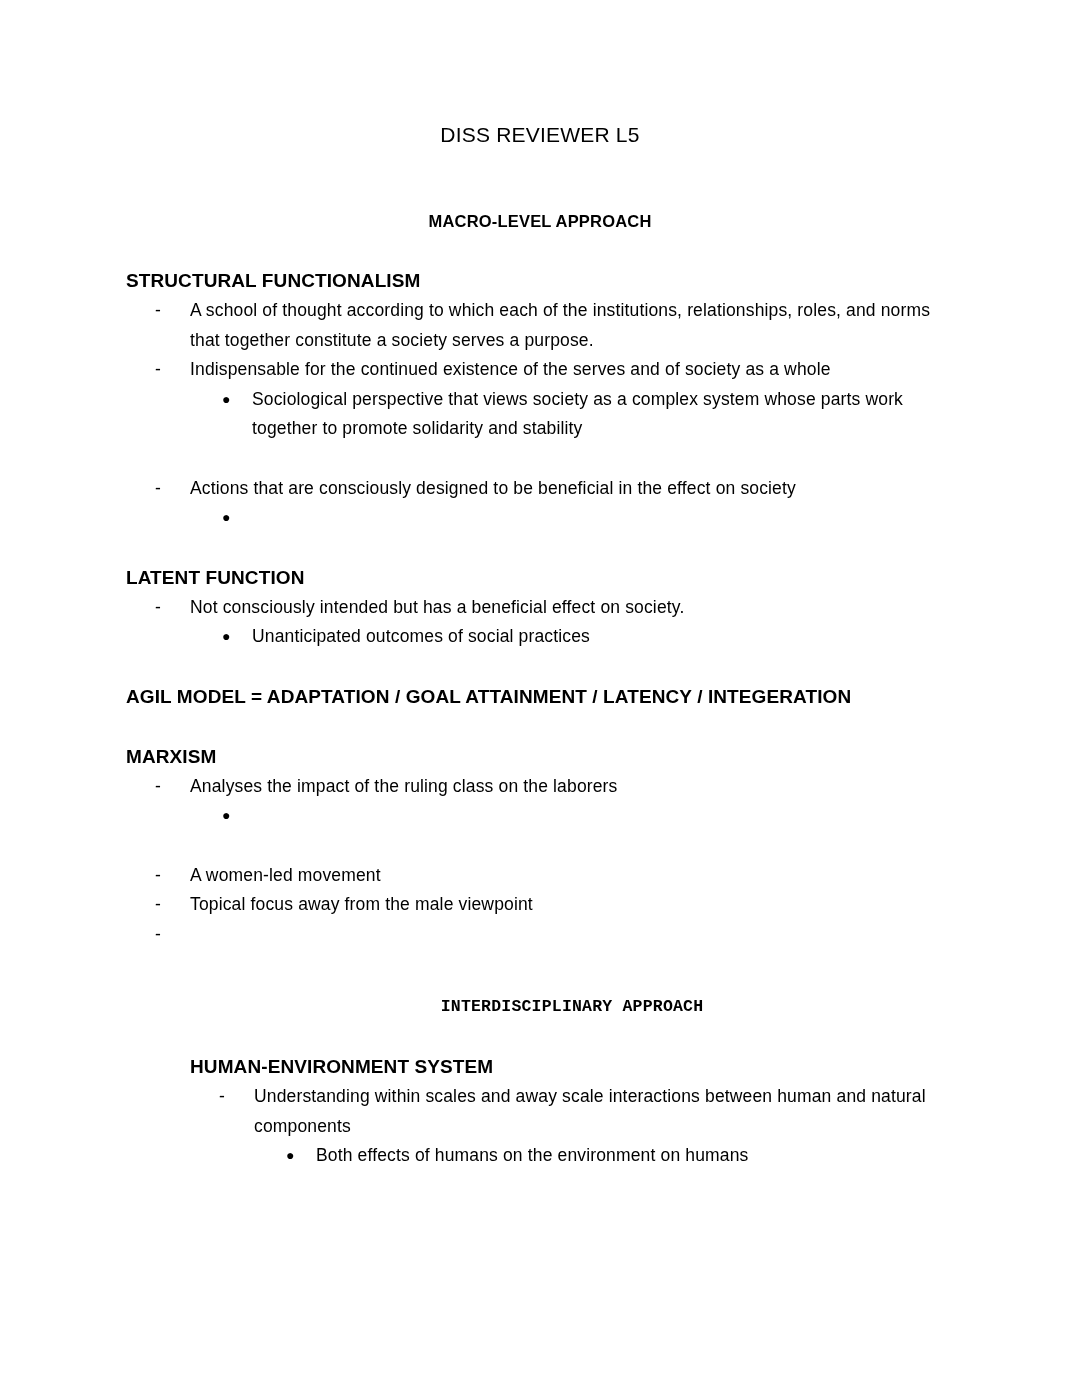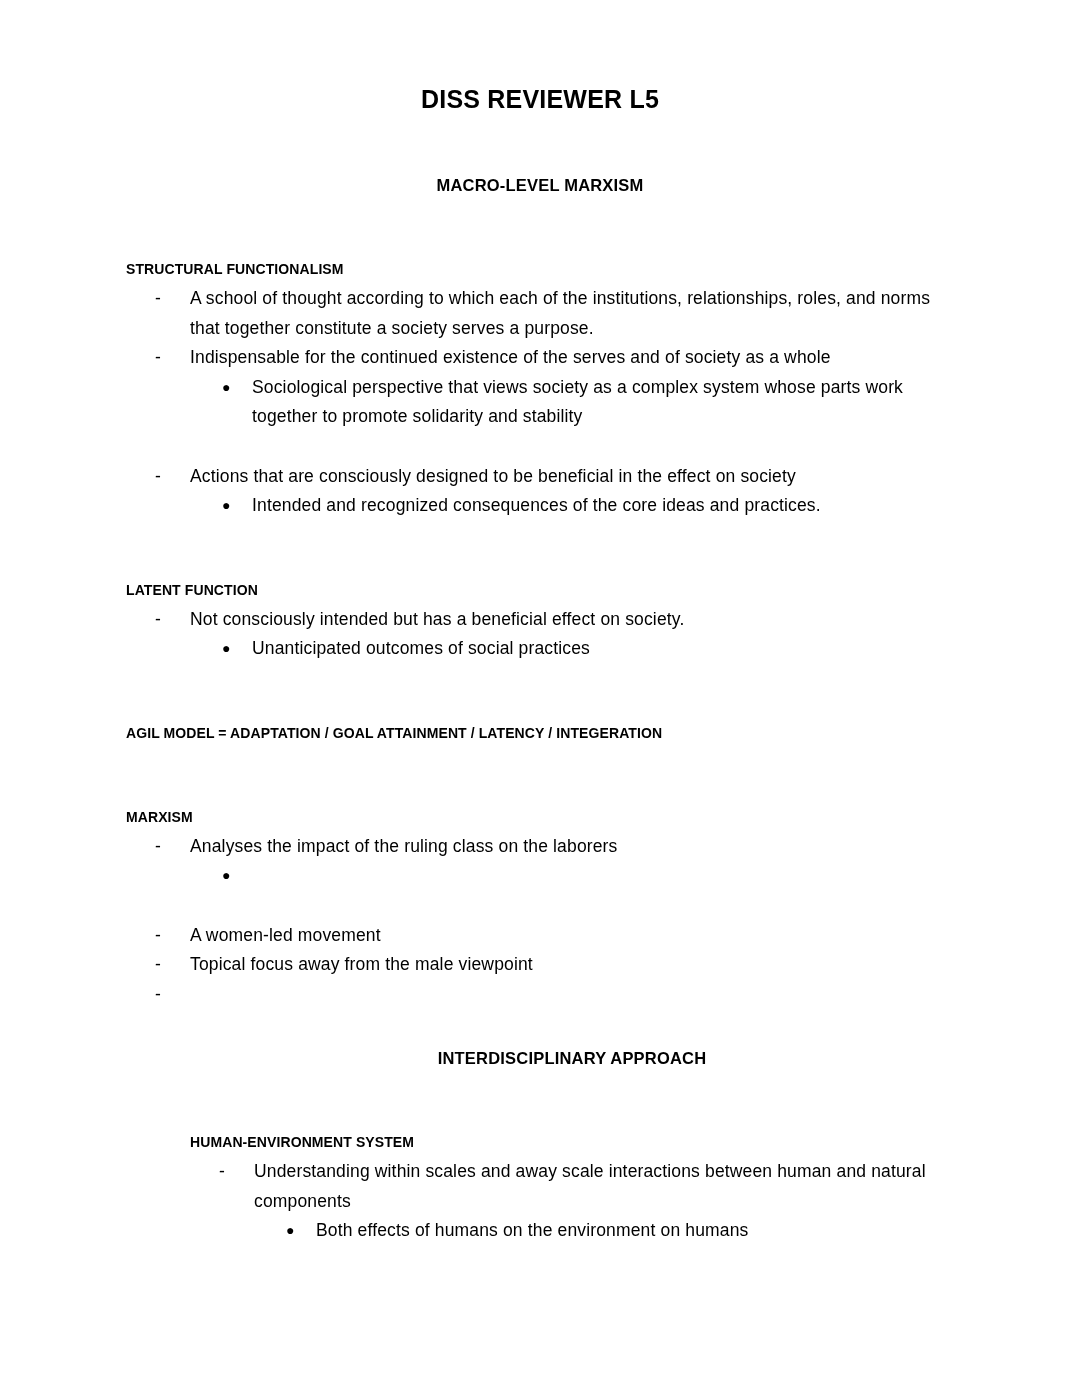--- a/index.html
+++ b/index.html
@@ -23,50 +23,50 @@
   .content {
     position: absolute;
     left: 126px;
     top: 0;
     width: 828px;
   }
 
   
   .doc-title {
     text-align: center;
-    font-size: 25px;
-    font-weight: bold;
+    font-size: 21px;
+    font-weight: normal;
     letter-spacing: 0.2px;
-    margin-top: 84px;
+    margin-top: 120px;
     line-height: 30px;
     white-space: nowrap;
   }
 
   
   .banner {
     text-align: center;
     font-size: 16.5px;
     font-weight: bold;
     letter-spacing: 0.2px;
     line-height: 30px;
   }
   .banner.macro { margin-top: 56px; }
   .banner.inter {
-    margin-top: 4px;
+    margin-top: 13px;
     padding-left: 64px;
+    font-family: Liberation Mono, monospace;
   }
 
   
   .heading {
-    font-size: 14px;
+    font-size: 19px;
     font-weight: bold;
     letter-spacing: 0.1px;
     line-height: 30px;
     white-space: nowrap;
-    margin-top: 24px;
   }
 
   
   .row {
     display: flex;
     align-items: flex-start;
     font-size: 17.5px;
     line-height: 29.5px;
     font-weight: 400;
     letter-spacing: 0.15px;
@@ -96,21 +96,21 @@
   .empty-line { min-height: 29.5px; }
 </style>
 </head>
 <body>
 
 <div class="page">
   <div class="content">
 
     <div class="doc-title">DISS REVIEWER L5</div>
 
-    <div class="banner macro">MACRO-LEVEL MARXISM</div>
+    <div class="banner macro">MACRO-LEVEL APPROACH</div>
 
     <div class="gap"></div>
 
     <div id="macro-body">
         <div class="heading">STRUCTURAL FUNCTIONALISM</div>
         <div class="row lvl1">
           <span class="marker">-</span>
           <span class="txt">A school of thought according to which each of the institutions, relationships, roles, and norms that together constitute a society serves a purpose.</span>
         </div>
         <div class="row lvl1">
@@ -121,21 +121,20 @@
           <span class="marker">●</span>
           <span class="txt">Sociological perspective that views society as a complex system whose parts work together to promote solidarity and stability</span>
         </div>
         <div class="gap"></div>
         <div class="row lvl1">
           <span class="marker">-</span>
           <span class="txt">Actions that are consciously designed to be beneficial in the effect on society</span>
         </div>
         <div class="row lvl2">
           <span class="marker">●</span>
-          <span class="txt">Intended and recognized consequences of the core ideas and practices.</span>
         </div>
         <div class="gap"></div>
         <div class="heading">LATENT FUNCTION</div>
         <div class="row lvl1">
           <span class="marker">-</span>
           <span class="txt">Not consciously intended but has a beneficial effect on society.</span>
         </div>
         <div class="row lvl2">
           <span class="marker">●</span>
           <span class="txt">Unanticipated outcomes of social practices</span>

